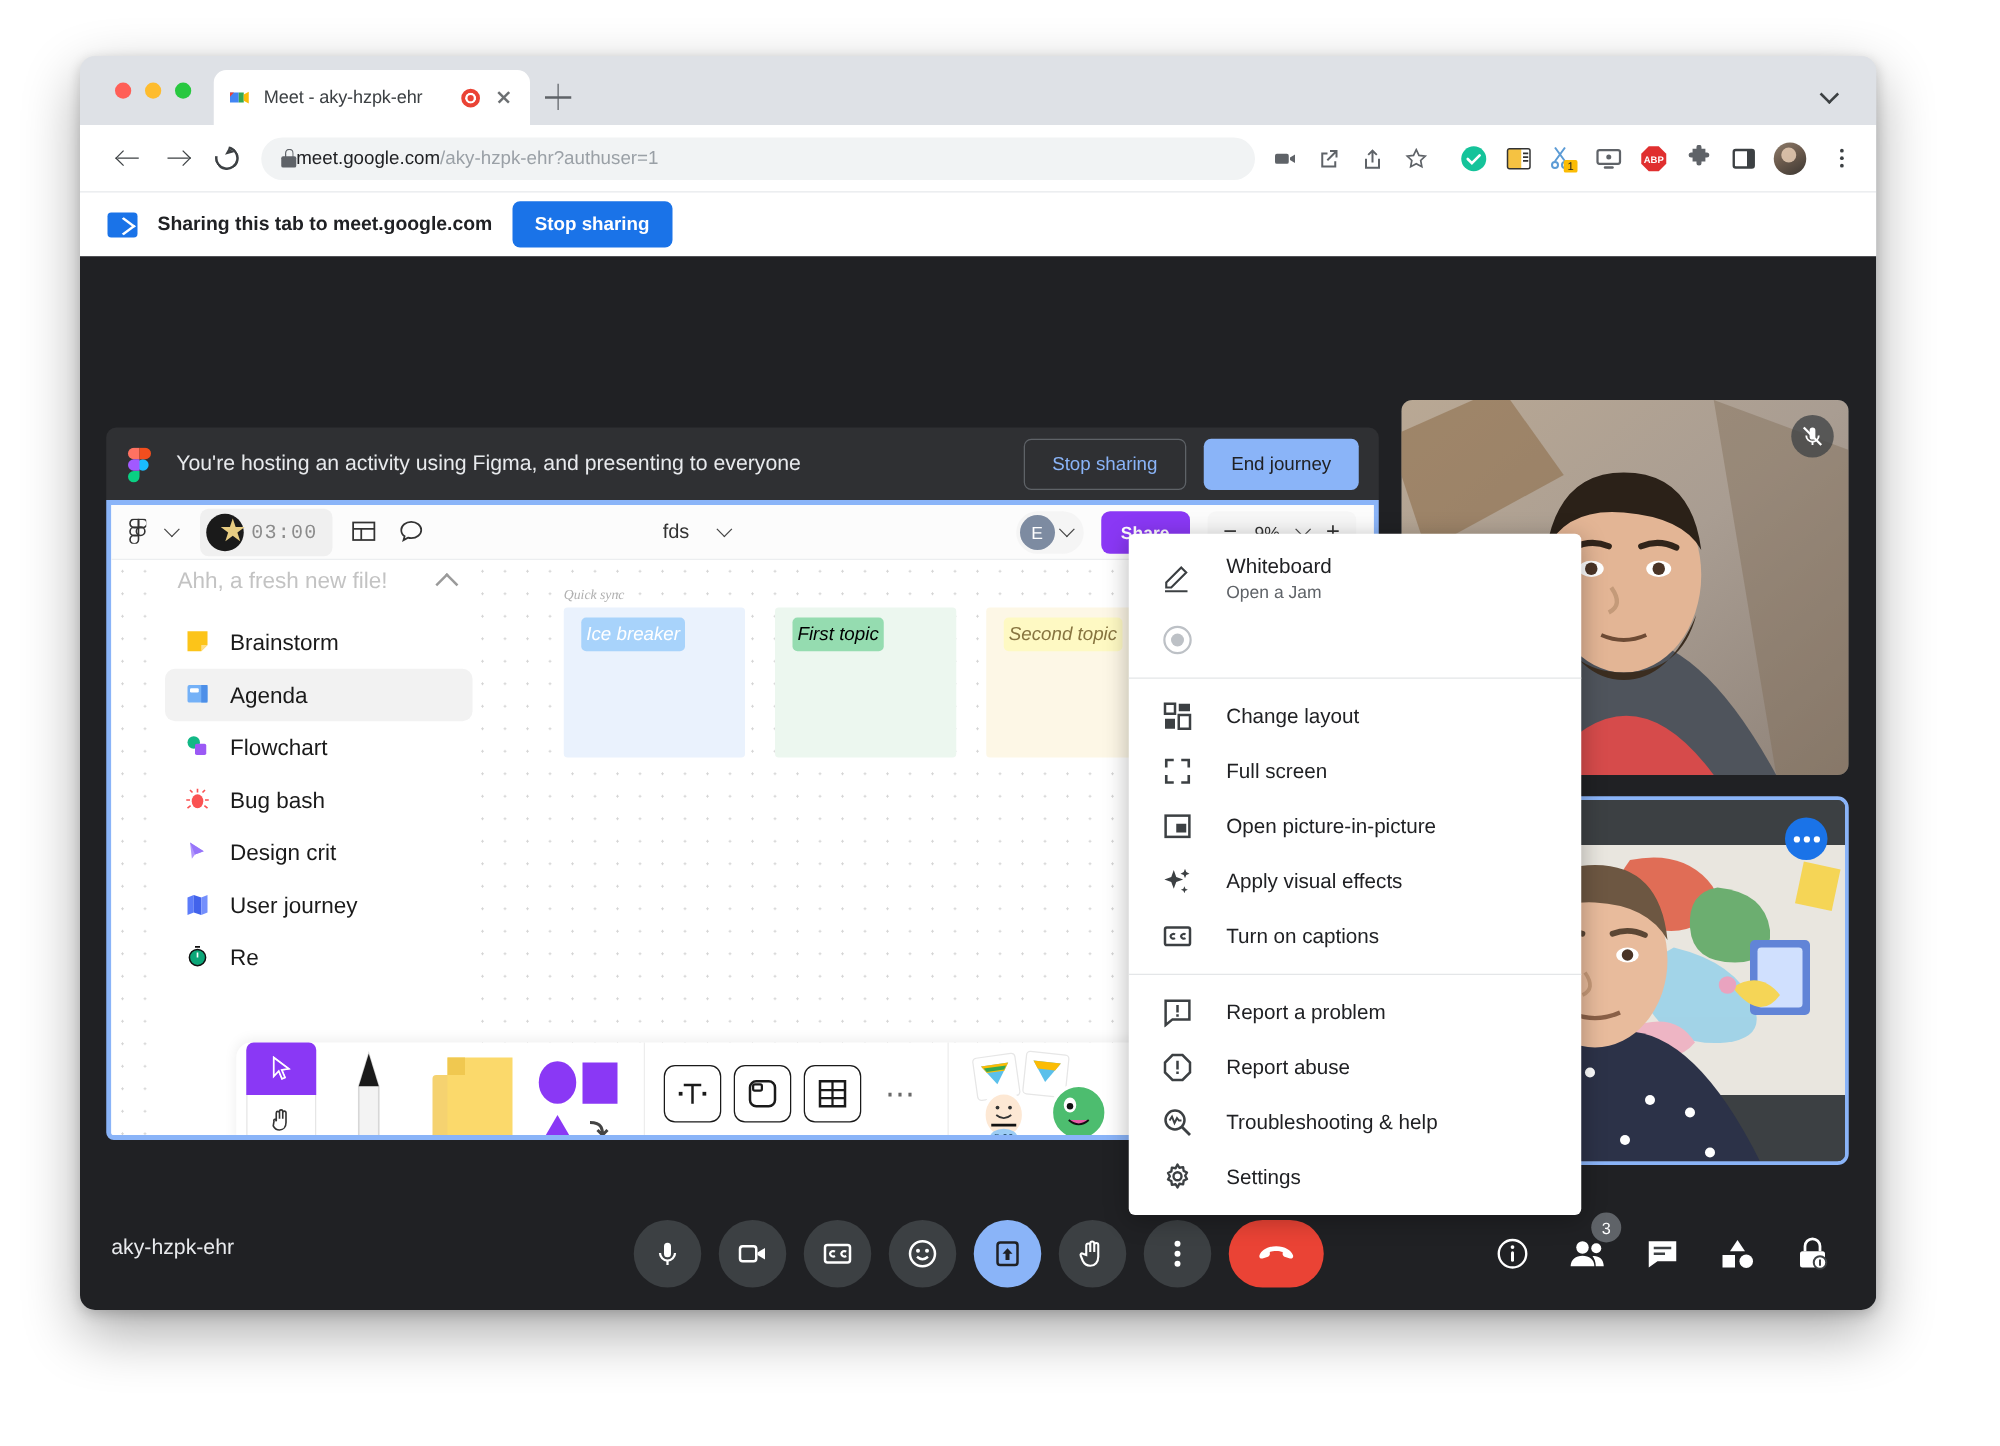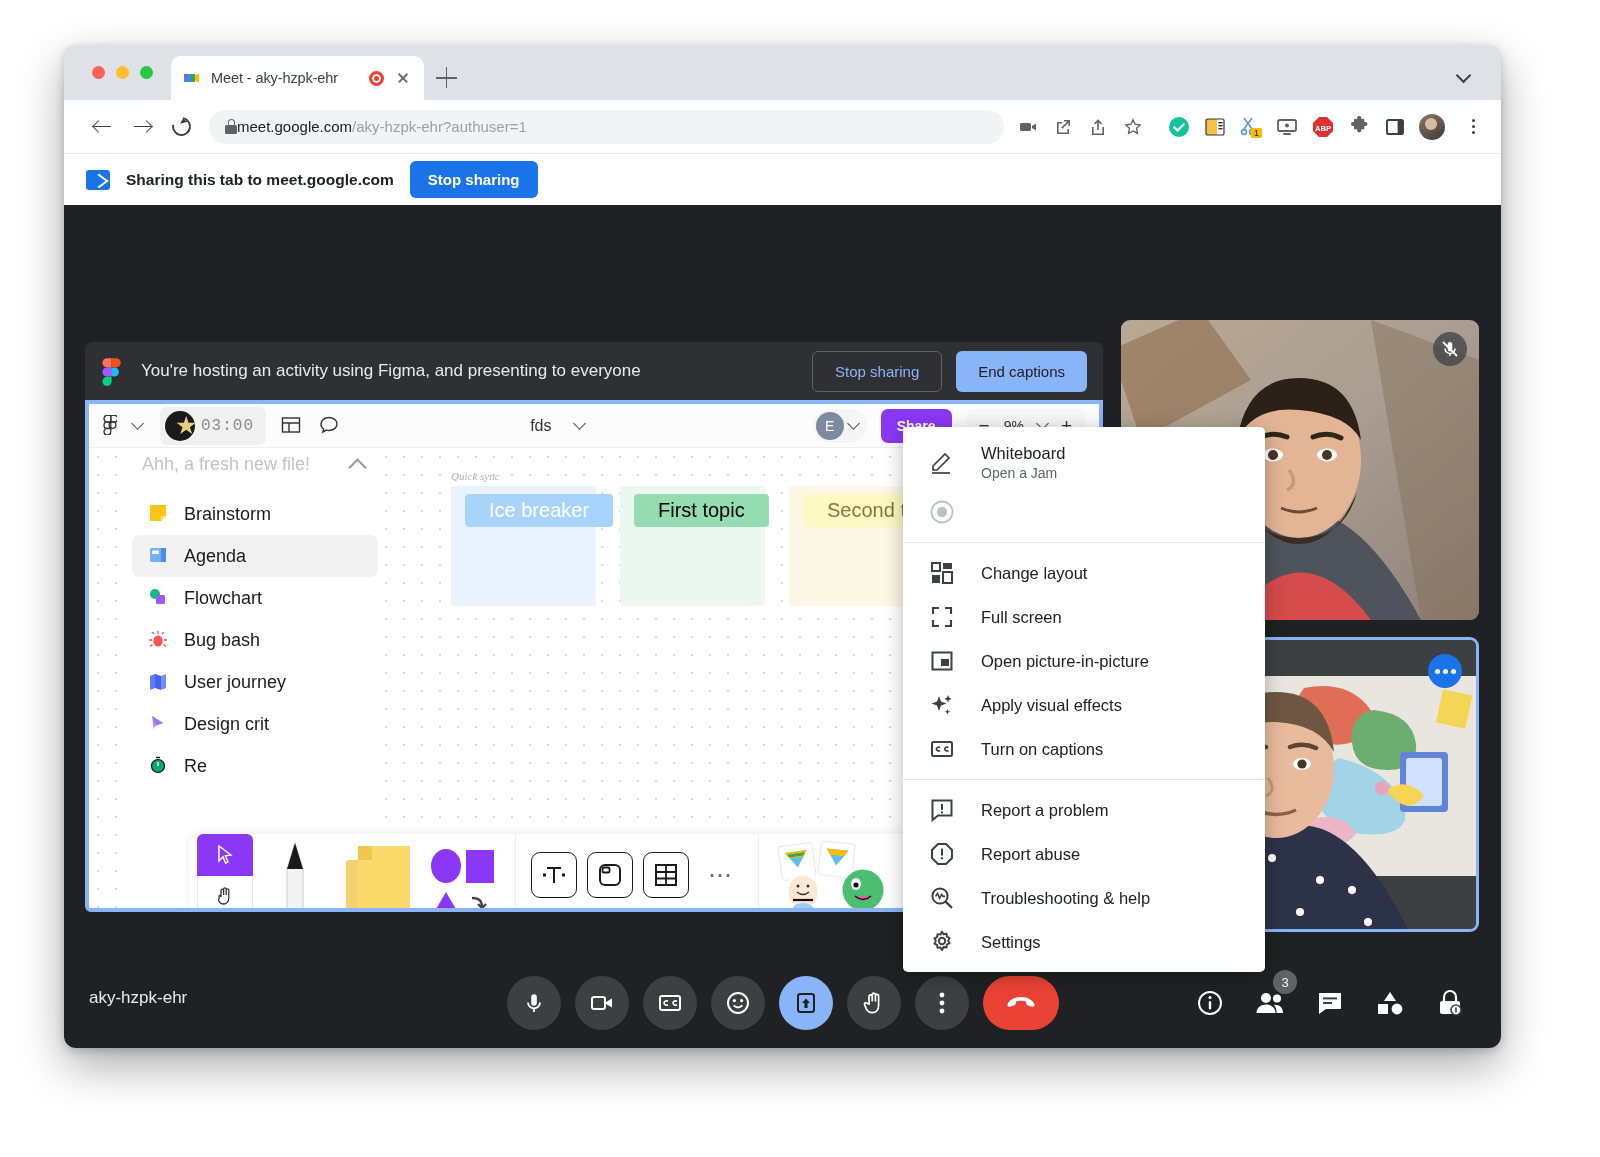--- a/index.html
+++ b/index.html
@@ -149,22 +149,22 @@
   .lp-item.active{background:#f2f2f2;}
   .lp-ico{width:22px;height:22px;position:relative;flex:0 0 auto;}
   .lp-label{font-size:18px;color:#1a1a1a;}
 
   .board-area{position:absolute;left:318px;top:22px;right:-40px;height:330px;}
   .board-title{font-size:11px;color:#b0b0b0;font-style:italic;font-family:"Liberation Serif",serif;
      margin-left:44px;margin-bottom:4px;}
   .cols{display:flex;gap:24px;margin-left:44px;}
   .col{width:145px;height:120px;border-radius:3px;position:relative;}
   .col.blue{background:#eaf2fd;} .col.green{background:#ecf7ef;} .col.yellow{background:#fdf7e6;}
-  .col-chip{position:absolute;left:14px;top:8px;padding:5px 24px;border-radius:4px;
-     font-size:20px;white-space:nowrap;}
+  .col-chip{position:absolute;left:14px;top:8px;padding:5px 4px;border-radius:4px;
+     font-size:15px;white-space:nowrap;font-style:italic;}
   .chip-blue{background:#a8d3fb;color:#fff;}
   .chip-green{background:#95dcb0;color:#000000;}
   .chip-yellow{background:#fef9c3;color:#877440;}
 
   
   .fig-bottombar{position:absolute;left:100px;bottom:-8px;right:0;height:82px;
      background:#fff;border-radius:12px 0 0 0;display:flex;align-items:center;
      box-shadow:0 -2px 10px rgba(0,0,0,.07);}
   .tool-cursor{width:56px;height:82px;position:relative;margin-left:8px;flex:0 0 auto;}
   .tc-top{position:absolute;left:0;top:0;width:56px;height:42px;background:#8a38f5;
@@ -366,21 +366,21 @@
             <svg width="20" height="28" viewBox="0 0 20 28">
               <circle cx="13.3" cy="14" r="4.6" fill="#1abcfe"></circle>
               <path d="M1.4 23.4a4.6 4.6 0 014.6-4.6h4.6v4.6a4.6 4.6 0 01-9.2 0z" fill="#0acf83"></path>
               <path d="M10.6.2v9.2H6a4.6 4.6 0 010-9.2z" fill="#ff7262"></path>
               <path d="M10.6 9.4v9.2H6a4.6 4.6 0 010-9.2z" fill="#a259ff"></path>
               <path d="M10.6.2h4.6a4.6 4.6 0 010 9.2h-4.6z" fill="#f24e1e"></path>
             </svg>
           </span>
           <span class="fig-banner-text">You're hosting an activity using Figma, and presenting to everyone</span>
           <button class="btn-outline">Stop sharing</button>
-          <button class="btn-filled">End captions</button>
+          <button class="btn-filled">End journey</button>
         </div>
 
         <div class="fig-frame">
 
           <div class="fig-toolbar">
             <span class="fig-mark">
               <svg width="14" height="20" viewBox="0 0 14 20">
                 <circle cx="9.5" cy="10" r="3.4" fill="none" stroke="#333" stroke-width="1.3"></circle>
                 <path d="M1 16.6a3.4 3.4 0 013.4-3.4h3.4v3.4a3.4 3.4 0 01-6.8 0z" fill="none" stroke="#333" stroke-width="1.3"></path>
                 <path d="M7.8.3v6.8H4.4a3.4 3.4 0 010-6.8z" fill="none" stroke="#333" stroke-width="1.3"></path>
@@ -470,36 +470,36 @@
                         <ellipse cx="10" cy="12" rx="4.6" ry="5.6" fill="#fa5252"></ellipse>
                         <path d="M10 5V2M6 5L4 3M14 5l2-2M4 11H1M19 11h-3M4.5 15.5L2 17.5M15.5 15.5l2.5 2" stroke="#fa5252" stroke-width="1.3"></path>
                       </svg>
                   </span>
                   <span class="lp-label">Bug bash</span>
                 </div>
 
                 <div class="lp-item">
                   <span class="lp-ico">
                     <svg width="20" height="20" viewBox="0 0 20 20">
+                        <path d="M4 3l11 7-7 2.5L5.5 16z" fill="#b197fc"></path>
+                        <path d="M4 3l11 7-7 2.5z" fill="#9775fa"></path>
+                      </svg>
+                  </span>
+                  <span class="lp-label">Design crit</span>
+                </div>
+
+                <div class="lp-item">
+                  <span class="lp-ico">
+                    <svg width="20" height="20" viewBox="0 0 20 20">
                         <path d="M2 5l5-2v14l-5 2z" fill="#5c7cfa"></path>
                         <path d="M7 3l6 2v14l-6-2z" fill="#4263eb"></path>
                         <path d="M13 5l5-2v14l-5 2z" fill="#748ffc"></path>
                       </svg>
                   </span>
                   <span class="lp-label">User journey</span>
-                </div>
-
-                <div class="lp-item">
-                  <span class="lp-ico">
-                    <svg width="20" height="20" viewBox="0 0 20 20">
-                        <path d="M4 3l11 7-7 2.5L5.5 16z" fill="#b197fc"></path>
-                        <path d="M4 3l11 7-7 2.5z" fill="#9775fa"></path>
-                      </svg>
-                  </span>
-                  <span class="lp-label">Design crit</span>
                 </div>
 
                 <div class="lp-item">
                   <span class="lp-ico">
                     <svg width="20" height="20" viewBox="0 0 20 20">
                         <circle cx="10" cy="11" r="6.5" fill="#0ca678" stroke="#111" stroke-width="1.2"></circle>
                         <path d="M10 11V7" stroke="#fff" stroke-width="1.3"></path>
                         <path d="M8 2.5h4" stroke="#111" stroke-width="1.4"></path>
                       </svg>
                   </span>

